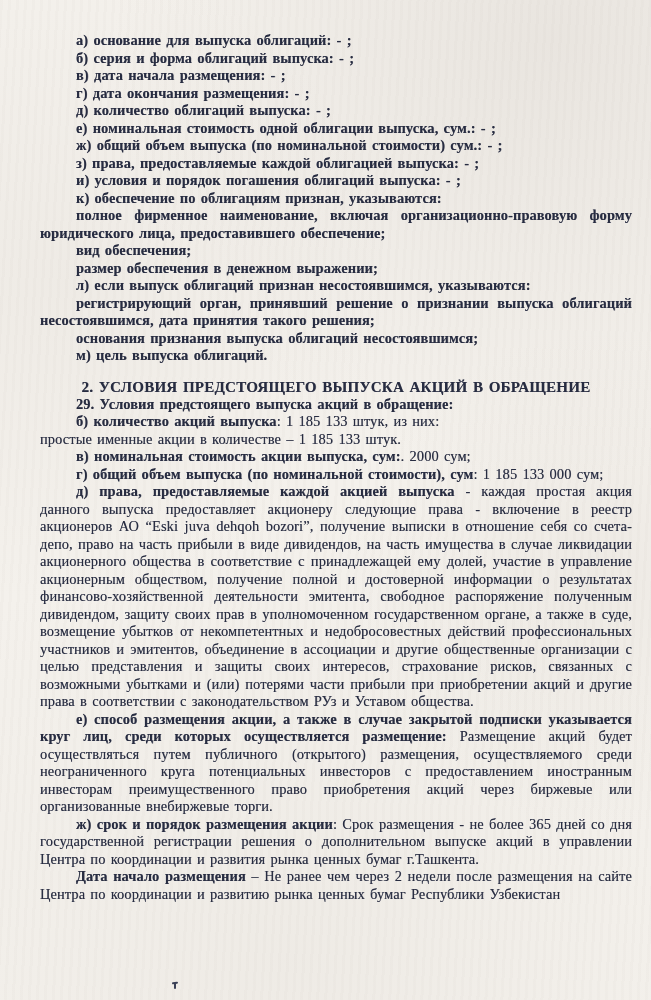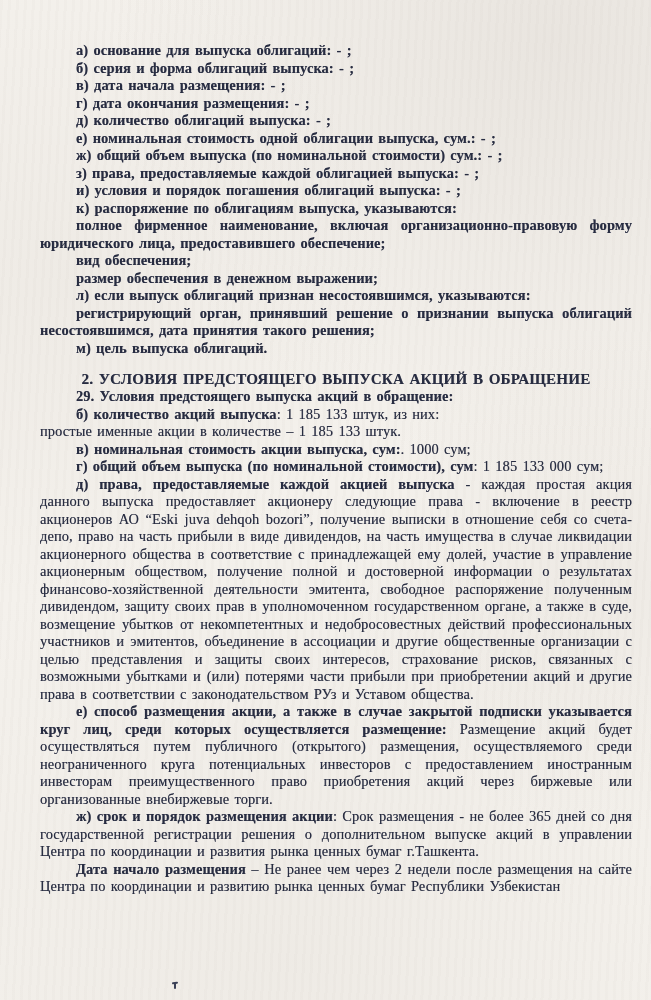--- a/index.html
+++ b/index.html
@@ -17,21 +17,21 @@
       radial-gradient(circle at 85% 4%, rgba(176,166,158,0.16), transparent 40%),
       radial-gradient(circle at 10% 28%, rgba(188,178,168,0.10), transparent 35%),
       radial-gradient(circle at 92% 58%, rgba(184,174,164,0.10), transparent 30%),
       radial-gradient(circle at 45% 96%, rgba(188,180,170,0.10), transparent 45%),
       repeating-linear-gradient(93deg, rgba(160,150,140,0.035) 0 3px, transparent 3px 8px);
     font-family:"Liberation Serif","DejaVu Serif",serif;
     color:var(--ink);
   }
   .content{
     position:absolute;
-    top:42px;left:40px;width:592px;
+    top:32px;left:40px;width:592px;
   }
   .content p{
     margin:0;
     font-size:14.3px;
     line-height:17.5px;
     text-align:justify;
     text-indent:36px;
     word-spacing:1.5px;
     letter-spacing:0.15px;
     text-shadow:0.3px 0.3px 0.45px rgba(39,44,65,0.5);
@@ -74,38 +74,39 @@
 
     <p class="b">а) основание для выпуска облигаций: - ;</p>
     <p class="b">б) серия и форма облигаций выпуска: - ;</p>
     <p class="b">в) дата начала размещения: - ;</p>
     <p class="b">г) дата окончания размещения: - ;</p>
     <p class="b">д) количество облигаций выпуска: - ;</p>
     <p class="b">е) номинальная стоимость одной облигации выпуска, сум.: - ;</p>
     <p class="b">ж) общий объем выпуска (по номинальной стоимости) сум.: - ;</p>
     <p class="b">з) права, предоставляемые каждой облигацией выпуска: - ;</p>
     <p class="b">и) условия и порядок погашения облигаций выпуска: - ;</p>
-    <p class="b">к) распоряжение по облигациям выпуска, указываются:</p>
+    <p class="b">к) обеспечение по облигациям признан, указываются:</p>
     <p class="b">полное фирменное наименование, включая организационно-правовую форму юридического лица, предоставившего обеспечение;</p>
     <p class="b">вид обеспечения;</p>
     <p class="b">размер обеспечения в денежном выражении;</p>
     <p class="b">л) если выпуск облигаций признан несостоявшимся, указываются:</p>
     <p class="b">регистрирующий орган, принявший решение о признании выпуска облигаций несостоявшимся, дата принятия такого решения;</p>
+    <p class="b">основания признания выпуска облигаций несостоявшимся;</p>
     <p class="b">м) цель выпуска облигаций.</p>
 
     <p class="heading">2. УСЛОВИЯ ПРЕДСТОЯЩЕГО ВЫПУСКА АКЦИЙ В ОБРАЩЕНИЕ</p>
 
     <p><span class="lead">29. Условия предстоящего выпуска акций в обращение:</span><span class="rest"></span></p>
 
 
     <p><span class="lead">б) количество акций выпуска</span><span class="rest">: 1 185 133 штук, из них:</span></p>
 
     <p class="noind"><span class="rest">простые именные акции в количестве – 1 185 133 штук.</span></p>
 
-    <p><span class="lead">в) номинальная стоимость акции выпуска, сум:</span><span class="rest">. 1000 сум;</span></p>
+    <p><span class="lead">в) номинальная стоимость акции выпуска, сум:</span><span class="rest">. 2000 сум;</span></p>
 
     <p><span class="lead">г) общий объем выпуска (по номинальной стоимости), сум</span><span class="rest">: 1 185 133 000 сум;</span></p>
 
     <p><span class="lead">д) права, предоставляемые каждой акцией выпуска</span><span class="rest"> - каждая простая акция данного выпуска предоставляет акционеру следующие права - включение в реестр акционеров АО “Eski  juva dehqoh bozori”, получение выписки в отношение себя со счета-депо, право на часть прибыли в виде дивидендов, на часть имущества в случае ликвидации акционерного общества в соответствие с принадлежащей ему долей, участие в управление акционерным обществом, получение полной и достоверной информации о результатах финансово-хозяйственной деятельности эмитента, свободное распоряжение полученным дивидендом, защиту своих прав в уполномоченном государственном органе, а также в суде, возмещение убытков от некомпетентных и недобросовестных действий профессиональных участников и эмитентов, объединение в ассоциации и другие общественные организации с целью представления и защиты своих интересов, страхование рисков, связанных с возможными убытками и (или) потерями части прибыли при приобретении акций и другие права в соответствии с законодательством РУз и Уставом общества.</span></p>
 
     <p><span class="lead">е) способ размещения акции, а также в случае закрытой подписки указывается круг лиц, среди которых осуществляется размещение:</span><span class="rest"> Размещение акций будет осуществляться путем публичного (открытого) размещения, осуществляемого среди неограниченного круга потенциальных инвесторов с предоставлением иностранным инвесторам преимущественного право приобретения акций через  биржевые или организованные внебиржевые торги.</span></p>
 
     <p><span class="lead">ж) срок и порядок размещения акции</span><span class="rest">: Срок размещения - не более 365 дней со дня государственной регистрации решения о дополнительном выпуске акций в управлении Центра по координации и развития рынка ценных бумаг г.Ташкента.</span></p>
 
     <p><span class="lead">Дата начало размещения</span><span class="rest"> – Не ранее чем через 2 недели после размещения на сайте Центра по координации и развитию рынка ценных бумаг Республики Узбекистан</span></p>

